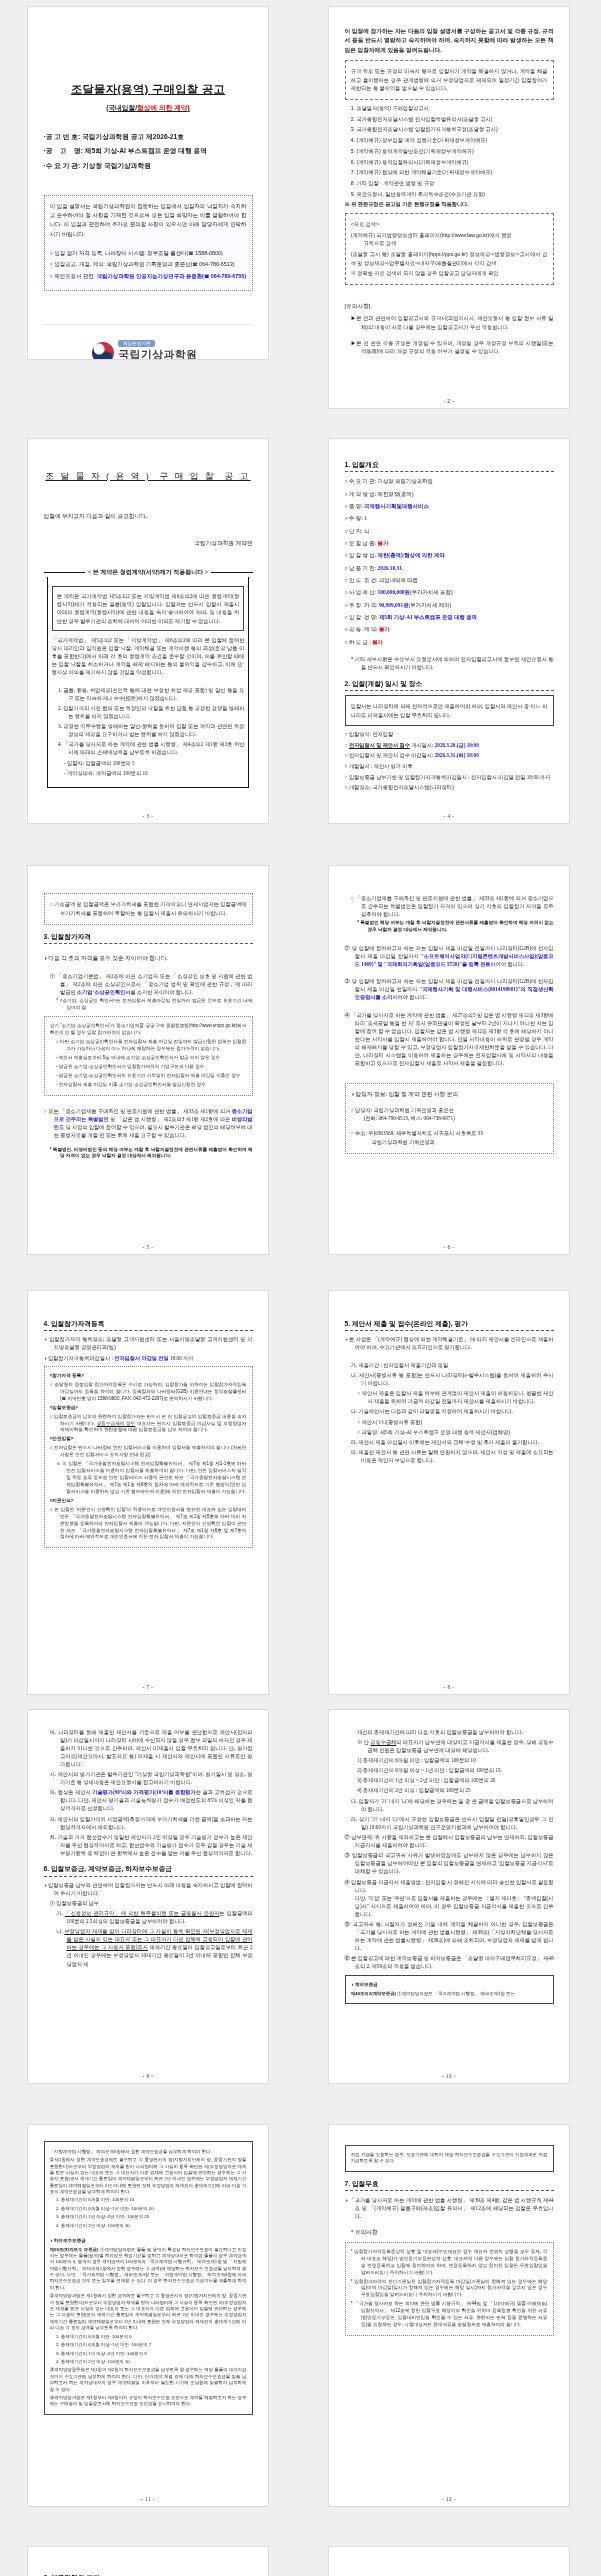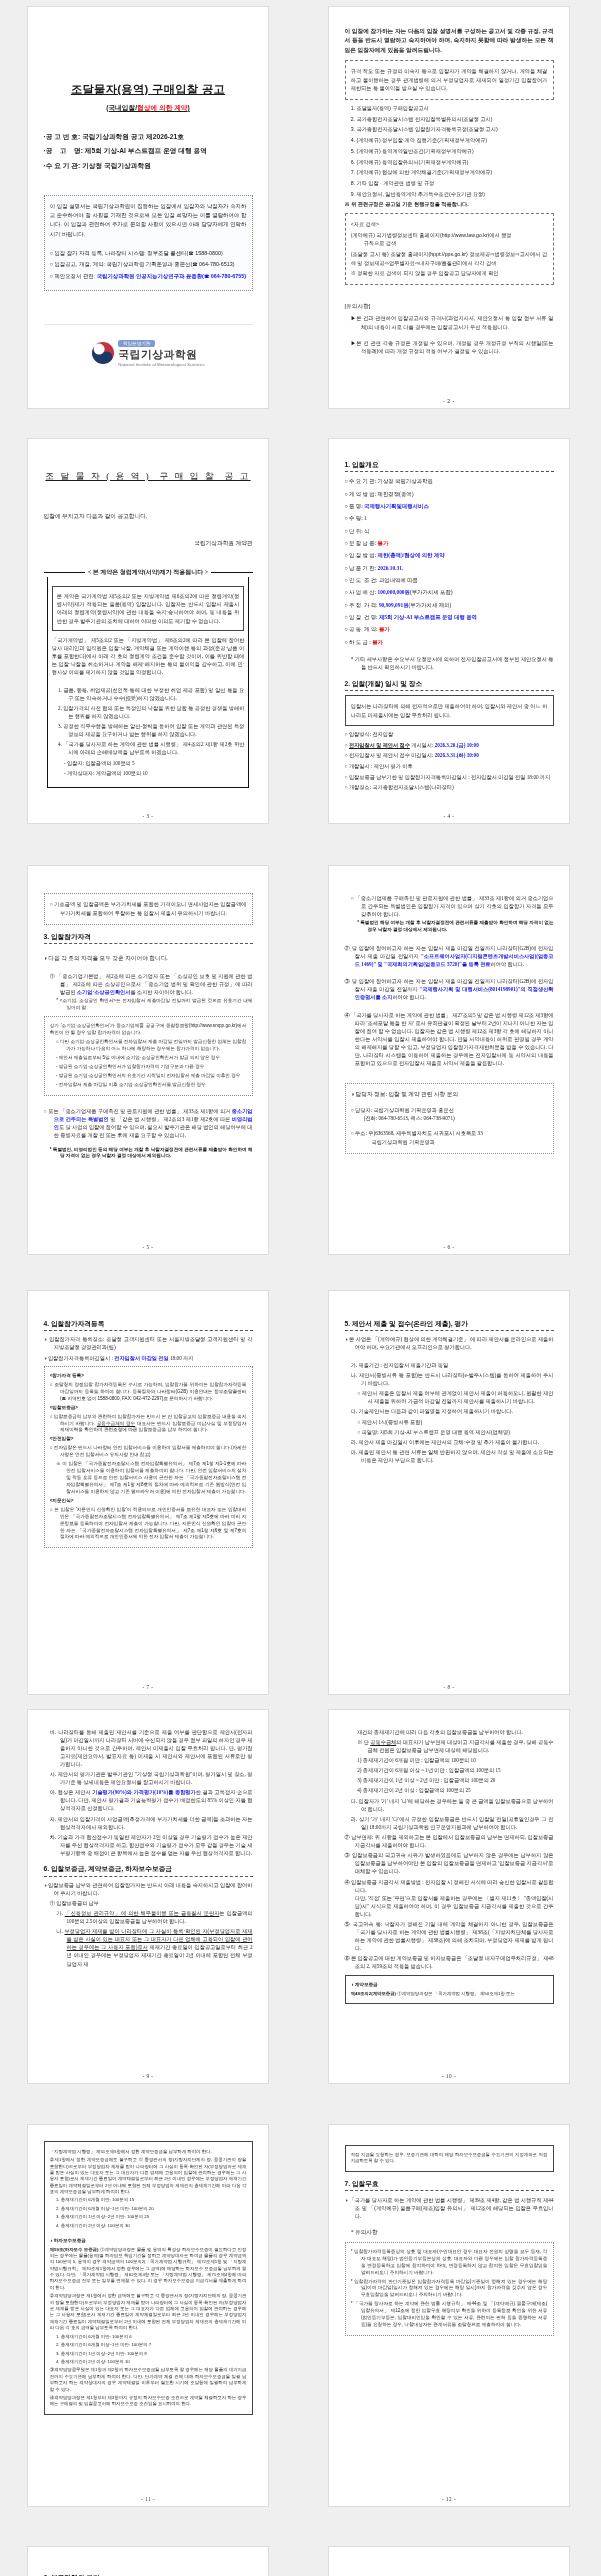--- a/index.html
+++ b/index.html
@@ -52,21 +52,21 @@
   .lgtxt{display:flex;flex-direction:column;}
   .badge{display:inline-block;width:fit-content;background:#7b9bd2;color:#fff;font-size:4.6px;
          font-family:"Liberation Sans",sans-serif;padding:1px 4.6px;border-radius:2.1px;margin-bottom:1.5px;}
   .lgname{font-size:10.8px;font-weight:bold;font-family:"Liberation Sans",sans-serif;color:#3a3a3a;letter-spacing:0.5px;}
   .lgen{font-size:4.4px;color:#777;font-family:"Liberation Sans",sans-serif;}
 </style>
 </head>
 <body>
 
 <div id="canvas" style="width: 602px; height: 2979px; background: rgb(239, 239, 239);">
-    <div class="page sans" style="left: 27px; top: 6.2px; height: 403px;">
+    <div class="page sans" style="left: 27px; top: 6.2px; height: 354px;">
       <div class="sp" style="height: 72px;"></div>
       <div class="p t1 ct">조달물자(용역) 구매입찰 공고</div>
       <div class="p t2 ct">(국내입찰/<span class="r">협상에 의한 계약</span>)</div>
       <div class="sp" style="height: 12.4px;"></div>
       <div class="p t3">·공 고 번 호: 국립기상과학원 공고 제2026-21호</div>
       <div class="p t3">·공&nbsp;&nbsp;&nbsp;&nbsp;고&nbsp;&nbsp;&nbsp;&nbsp;명: 제5회 기상-AI 부스트캠프 운영 대행 용역</div>
       <div class="p t3">·수 요 기 관: 기상청 국립기상과학원</div>
       <div class="sp" style="height: 15.5px;"></div>
       <div class="bx tint">
         <div class="p t4 j">이 입찰 설명서는 국립기상과학원이 집행하는 입찰에서 입찰자와 낙찰자가 숙지하고 준수하여야 할 사항을 기재한 것으로써 모든 입찰 희망자는 이를 열람하여야 합니다. 이 입찰과 관련하여 추가로 문의할 사항이 있으시면 아래 담당자에게 연락하시기 바랍니다.</div>

